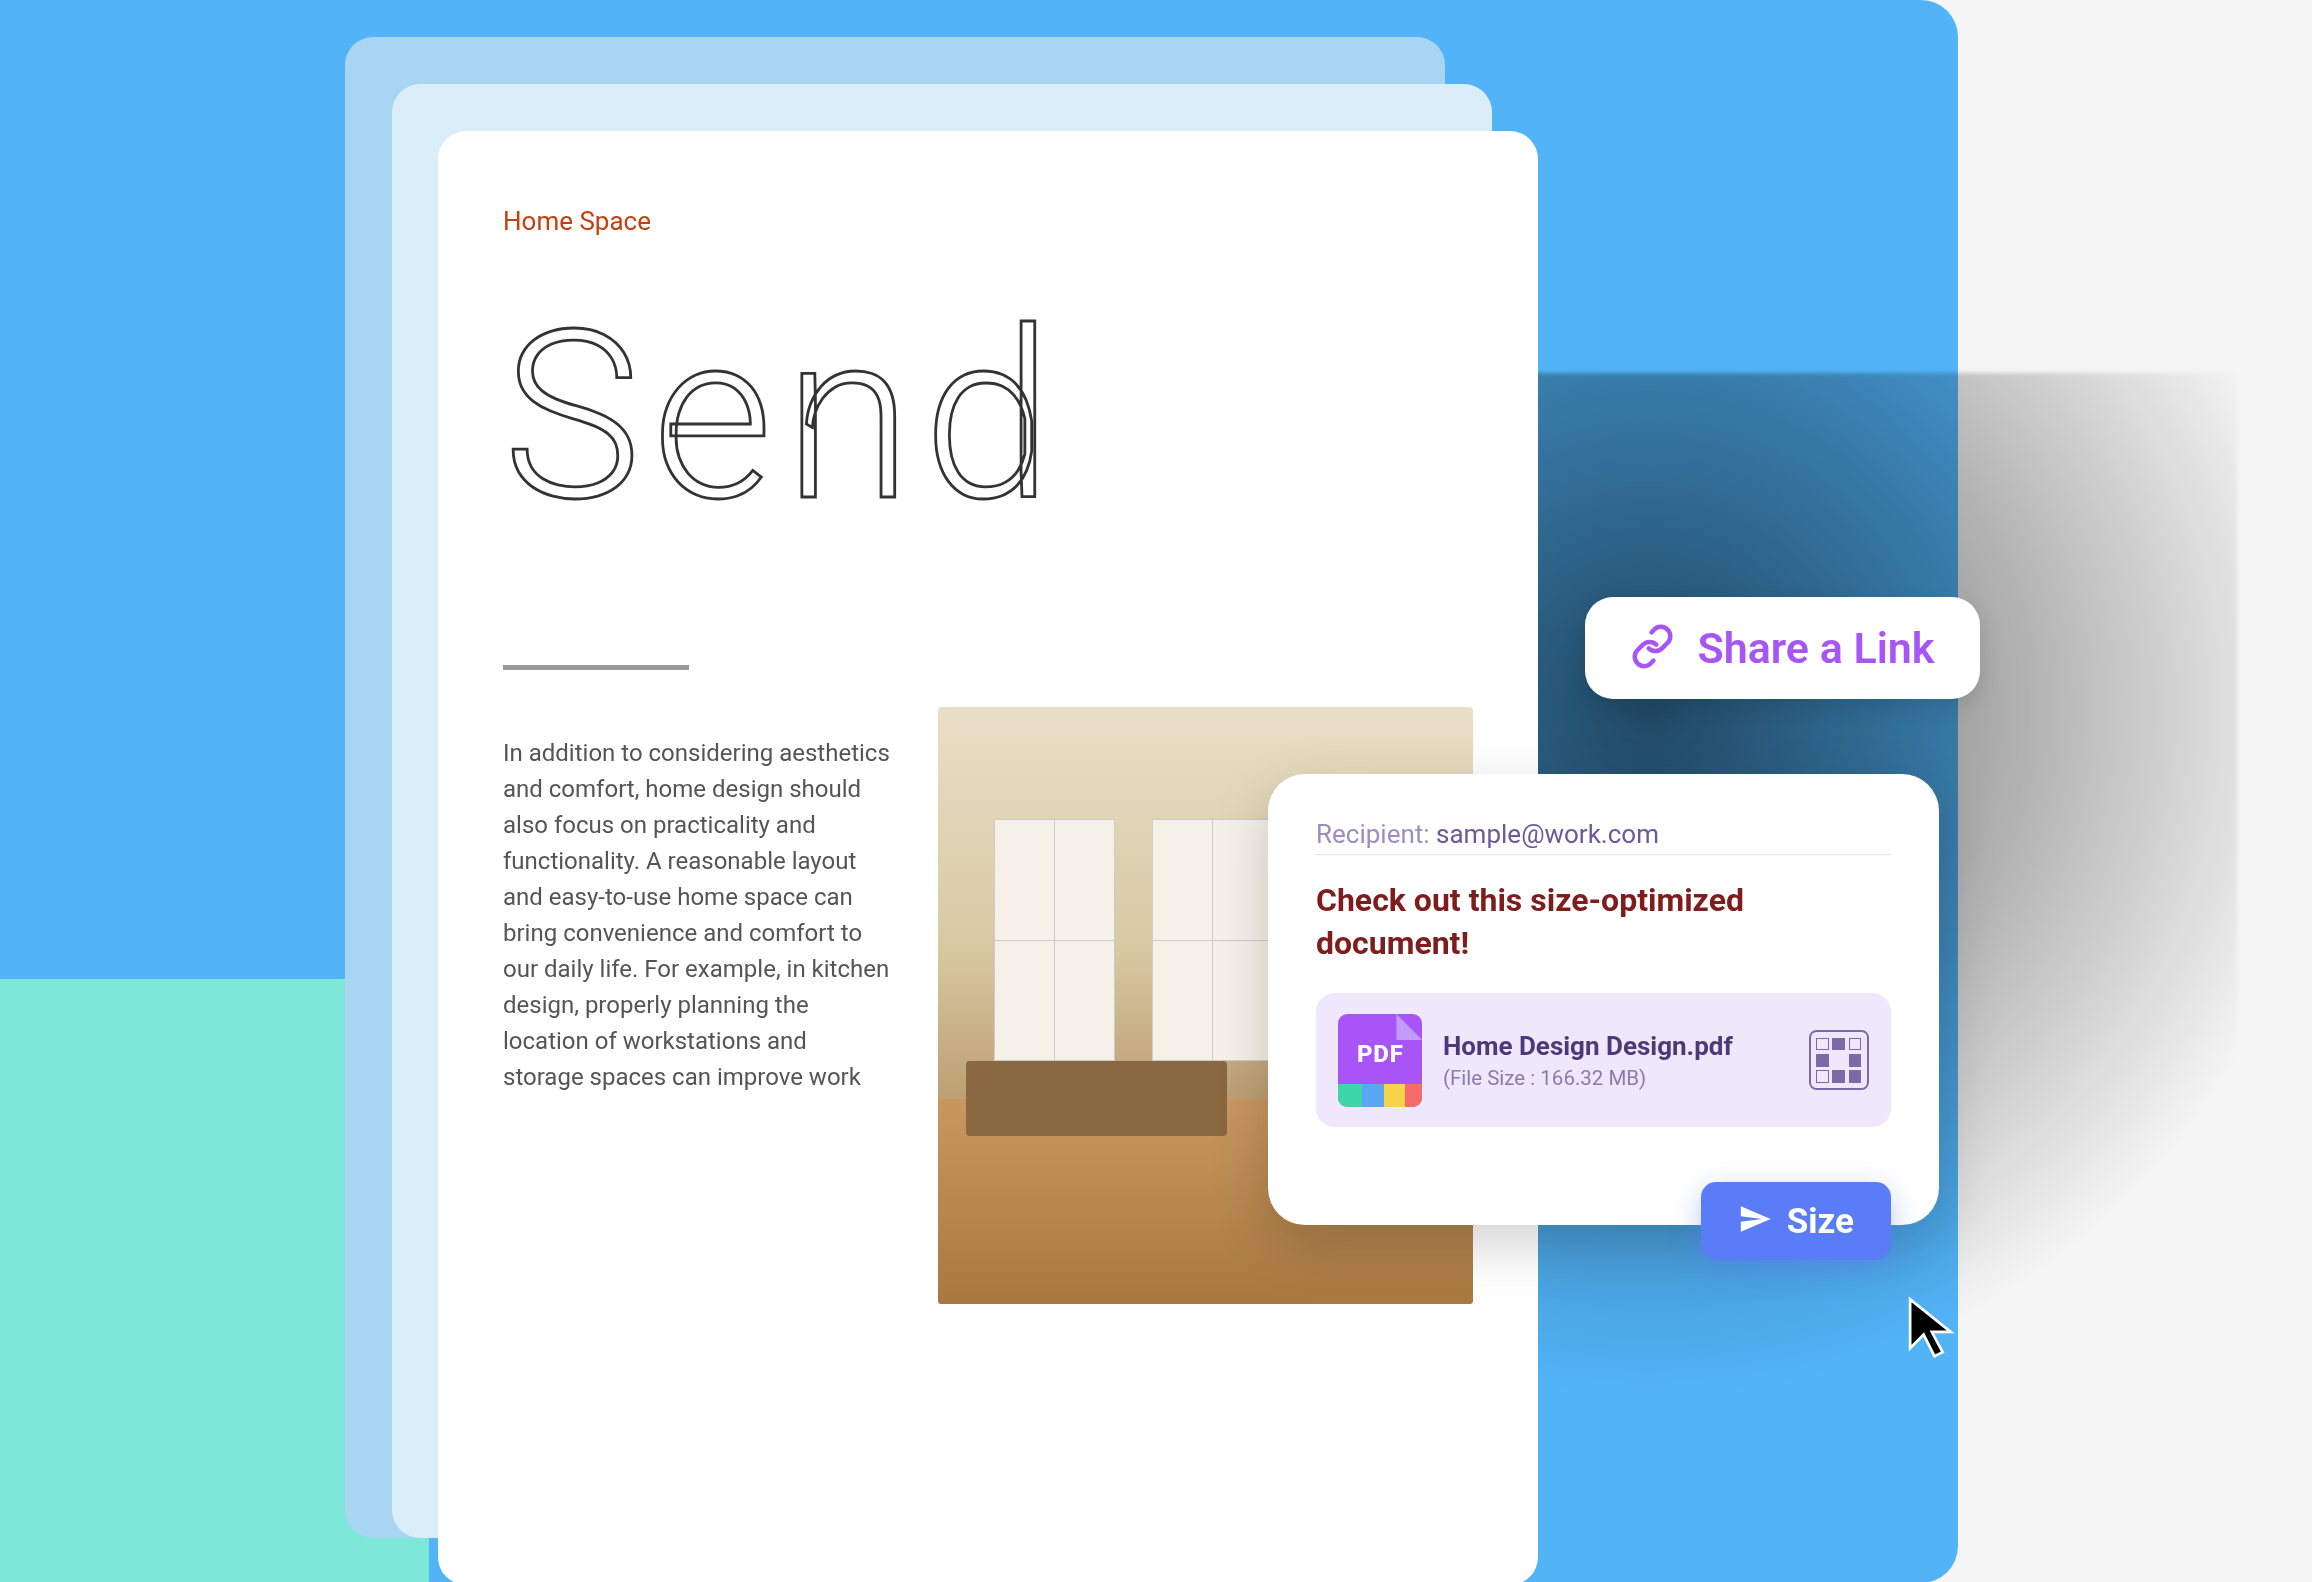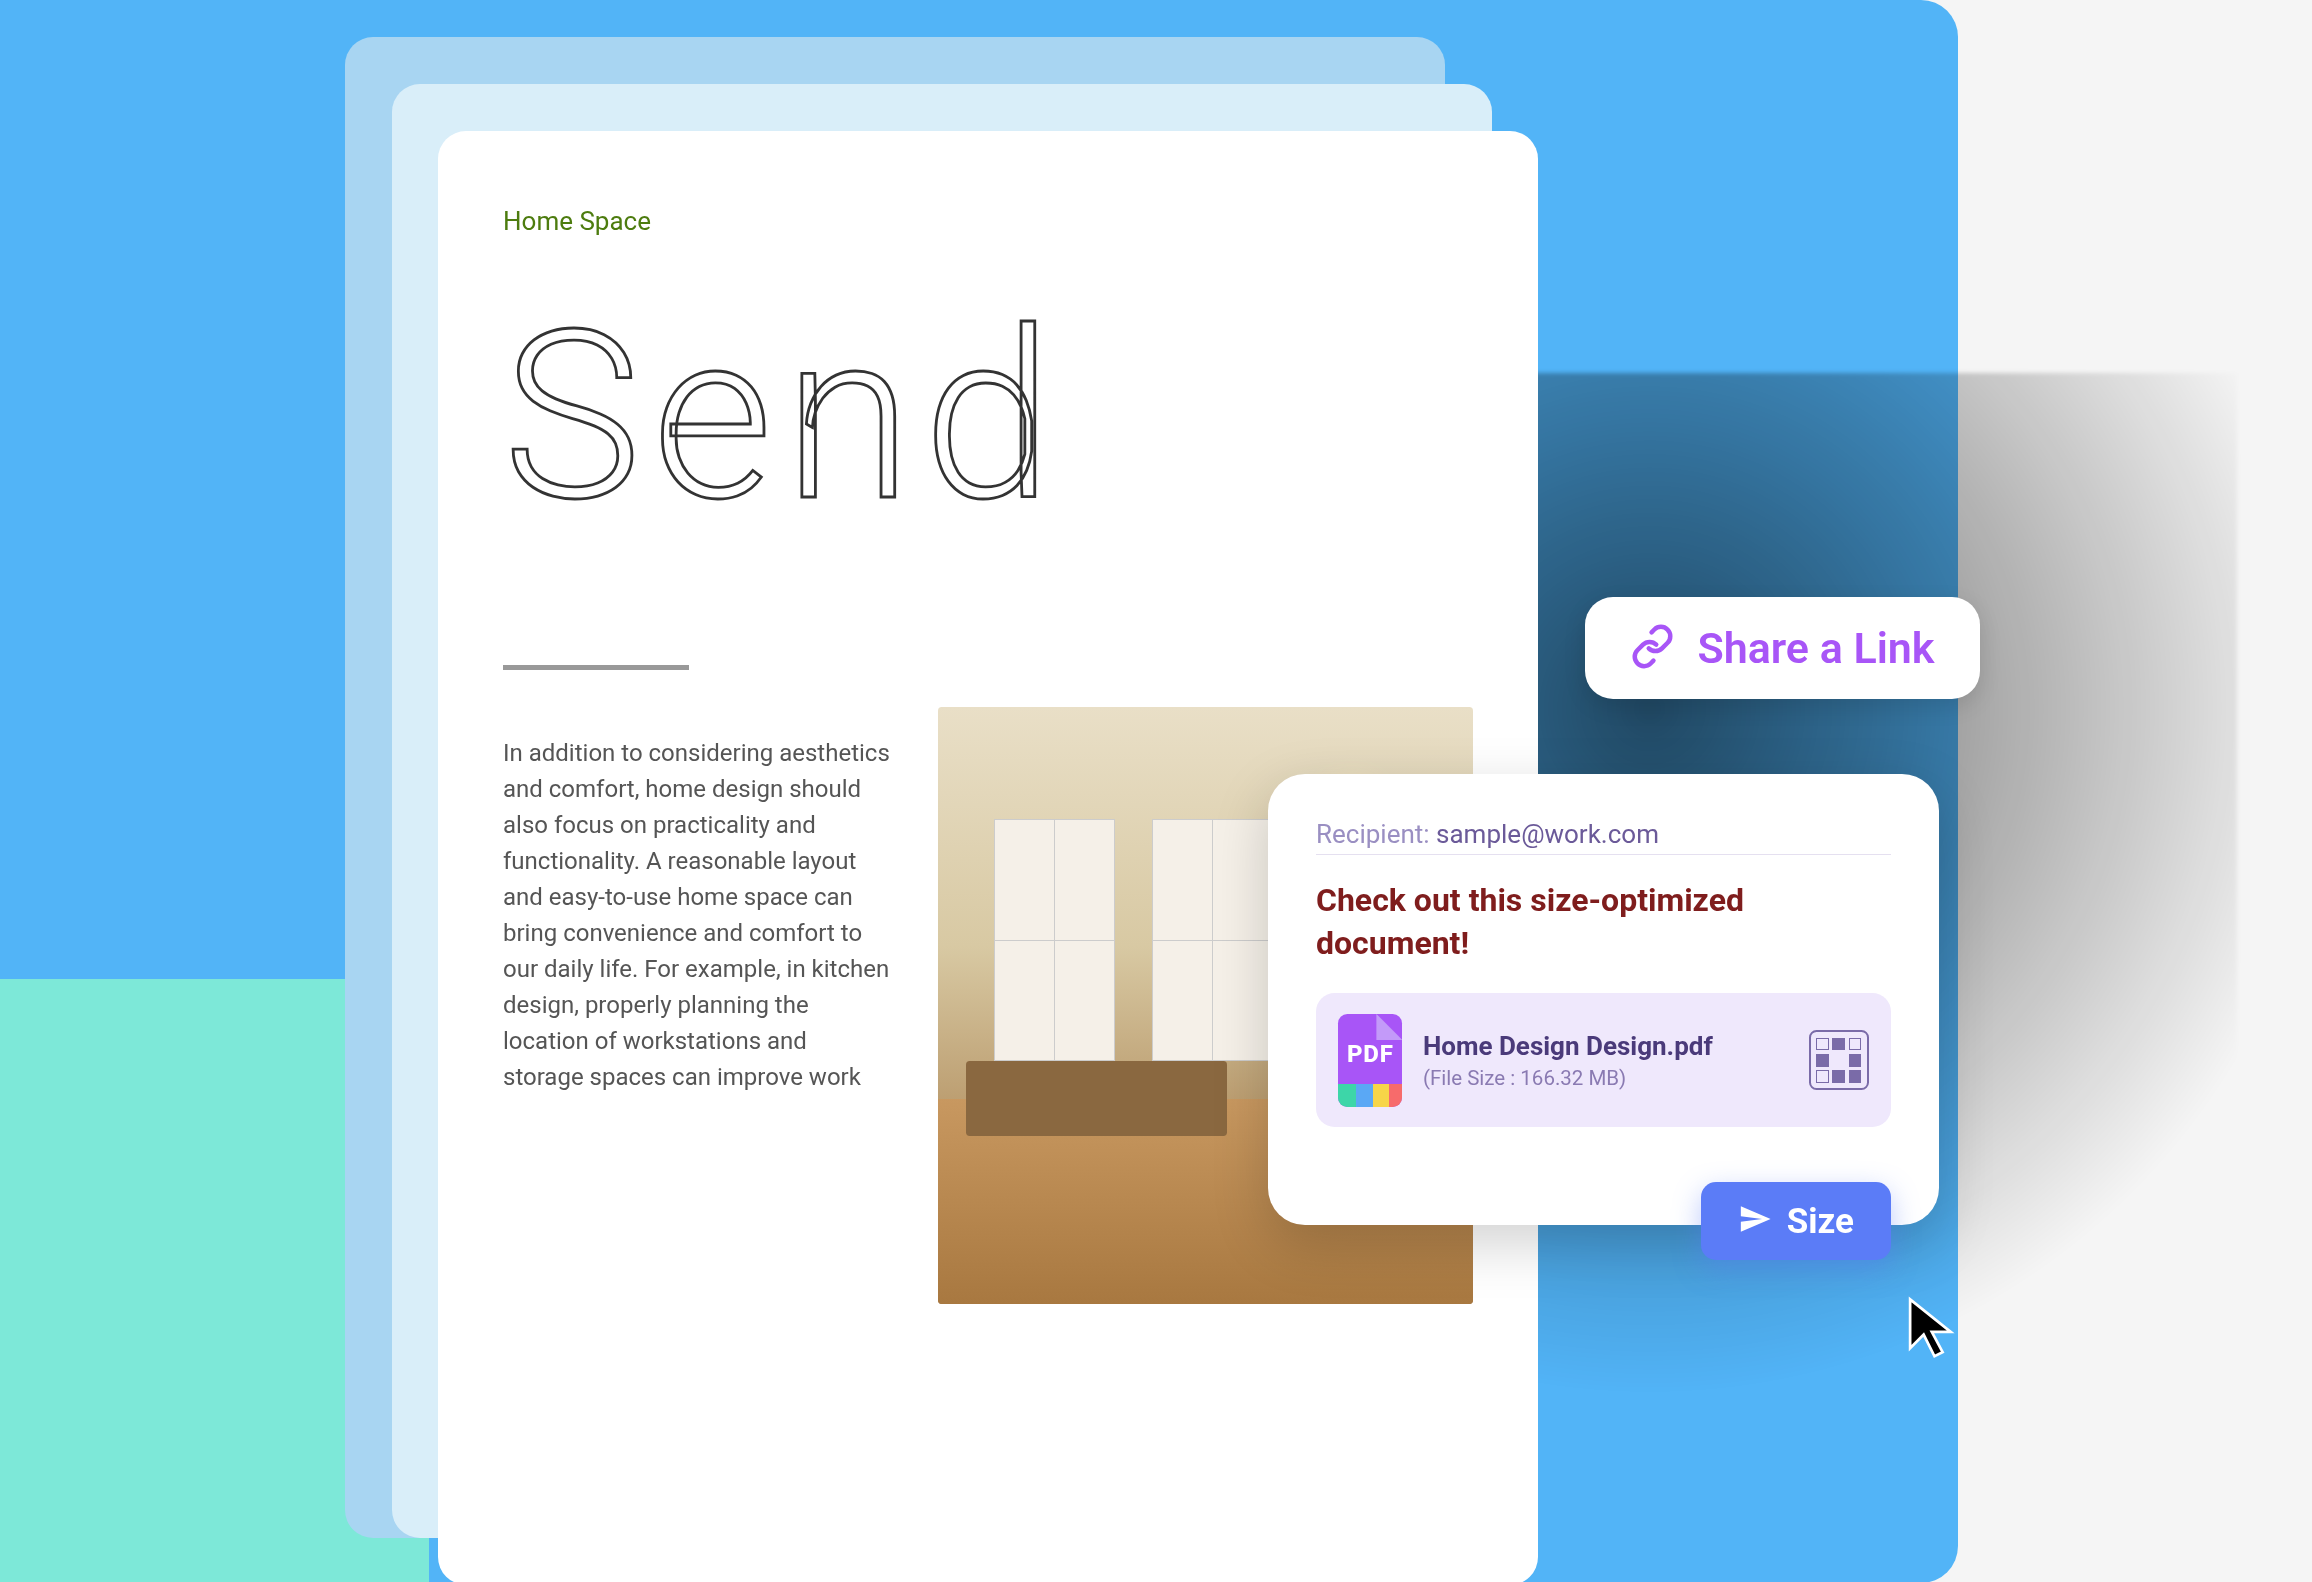--- a/index.html
+++ b/index.html
@@ -61,21 +61,21 @@
       left: 438px;
       width: 1100px;
       height: 1454px;
       background: #ffffff;
       border-radius: 28px;
       padding: 75px 65px;
       overflow: hidden;
     }
     .doc-header {
       font-size: 26px;
-      color: #4d7c0f;
+      color: #c2410c;
       font-weight: 400;
     }
     .doc-title {
       font-size: 233px;
       font-weight: 300;
       color: transparent;
       -webkit-text-stroke: 2.8px #333;
       letter-spacing: 11.2px;
       margin-top: 65px;
       line-height: 1;
@@ -206,21 +206,21 @@
     .attachment-card {
       margin-top: 28px;
       background: #efe8fc;
       border-radius: 18.6px;
       padding: 20.5px 22.4px;
       display: flex;
       align-items: center;
       gap: 20.5px;
     }
     .pdf-icon {
-      width: 64px;
+      width: 84px;
       height: 93px;
       position: relative;
       flex-shrink: 0;
     }
     .pdf-icon-body {
       position: absolute;
       top: 0;
       left: 0;
       right: 0;
       bottom: 0;

